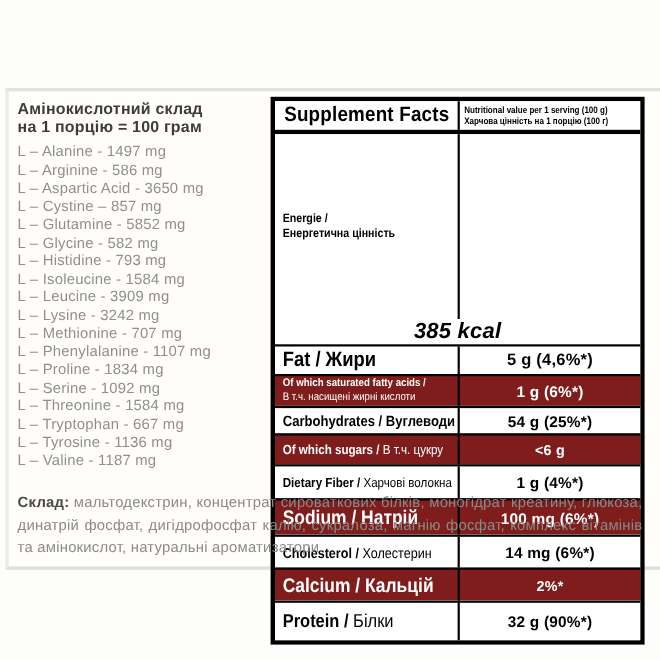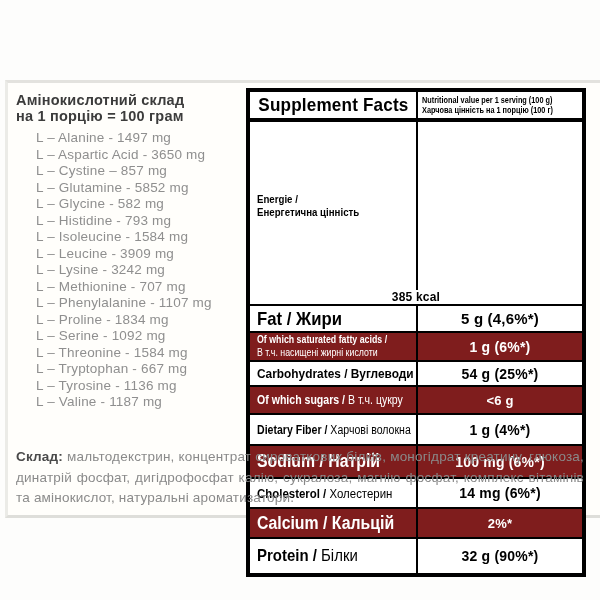--- a/index.html
+++ b/index.html
@@ -10,21 +10,21 @@
   
   .card {
     position:absolute; left:5px; top:80px; width:595px; height:438px;
     background:#fffefb; box-sizing:border-box;
     border-top:3px solid #e3e2de; border-left:3px solid #ebebe7; border-bottom:3px solid #dededa;
   }
 
   
   .amino { position:absolute; left:16px; top:92px; width:232px; }
   .amino-title { font-weight:bold; font-size:14.5px; line-height:16px; color:#3c3c3c; letter-spacing:.2px; margin-bottom:6px; }
-  .amino-list { margin-top:2px;margin-left:20px; }
+  .amino-list { margin-top:2px; }
   .amino-item { font-size:13.5px; line-height:16.5px; color:#8f8f8f; letter-spacing:.2px; white-space:nowrap; }
 
   
   .facts {
     position:absolute; left:246px; top:88px; width:340px;
     border:4px solid #000; background:#fff; box-sizing:border-box; color:#000;
   }
   .facts-header { display:flex; align-items:stretch; border-bottom:4px solid #000; min-height:26px; background:#fff; }
   .facts-title {
     flex:0 0 168px; width:168px; box-sizing:border-box; border-right:2px solid #000;
@@ -41,21 +41,21 @@
     flex:0 0 168px; width:168px; box-sizing:border-box; border-right:2px solid #000;
     display:flex; align-items:center; padding-left:7px; overflow:hidden;
   }
   .flabel-in { transform:scaleX(.88); transform-origin:0 50%; white-space:nowrap; }
   .fvalue { flex:1; display:flex; align-items:center; justify-content:center; font-weight:bold; font-size:14px; letter-spacing:.2px; }
   .en { font-weight:bold; }
   .ua { font-weight:normal; }
 
   .frow--energie     .flabel-in { font-size:11px;   line-height:13px; }
   .frow--energie     .ua { font-weight:bold; }
-  .frow--energie     .fvalue { font-size:12px; }
+  .frow--energie     .fvalue { font-size:20px;font-style:italic; }
   .frow--fat         .flabel-in { font-size:19px; }
   .frow--fat         .ua { font-weight:bold; }
   .frow--fat         .fvalue { font-size:15px; }
   .frow--satfat      .flabel-in { font-size:10px;   line-height:12.5px; }
   .frow--carbs       .flabel-in { font-size:13.5px; }
   .frow--carbs       .ua { font-weight:bold; }
   .frow--sugars      .flabel-in { font-size:12px; }
   .frow--sugars      .fvalue { font-size:13px; }
   .frow--fiber       .flabel-in { font-size:12px; }
   .frow--sodium      .flabel-in { font-size:18px; }
@@ -79,20 +79,21 @@
 <div class="stage">
   <div class="card"></div>
 
   <div class="amino">
     <div class="amino-title">
       <div>Амінокислотний склад</div>
       <div>на 1 порцію = 100 грам</div>
     </div>
     <div class="amino-list" id="amino-list">
         <div class="amino-item">L – Alanine - 1497 mg</div>
+        <div class="amino-item">L – Arginine - 586 mg</div>
         <div class="amino-item">L – Aspartic Acid - 3650 mg</div>
         <div class="amino-item">L – Cystine – 857 mg</div>
         <div class="amino-item">L – Glutamine - 5852 mg</div>
         <div class="amino-item">L – Glycine - 582 mg</div>
         <div class="amino-item">L – Histidine - 793 mg</div>
         <div class="amino-item">L – Isoleucine - 1584 mg</div>
         <div class="amino-item">L – Leucine - 3909 mg</div>
         <div class="amino-item">L – Lysine - 3242 mg</div>
         <div class="amino-item">L – Methionine - 707 mg</div>
         <div class="amino-item">L – Phenylalanine - 1107 mg</div>

